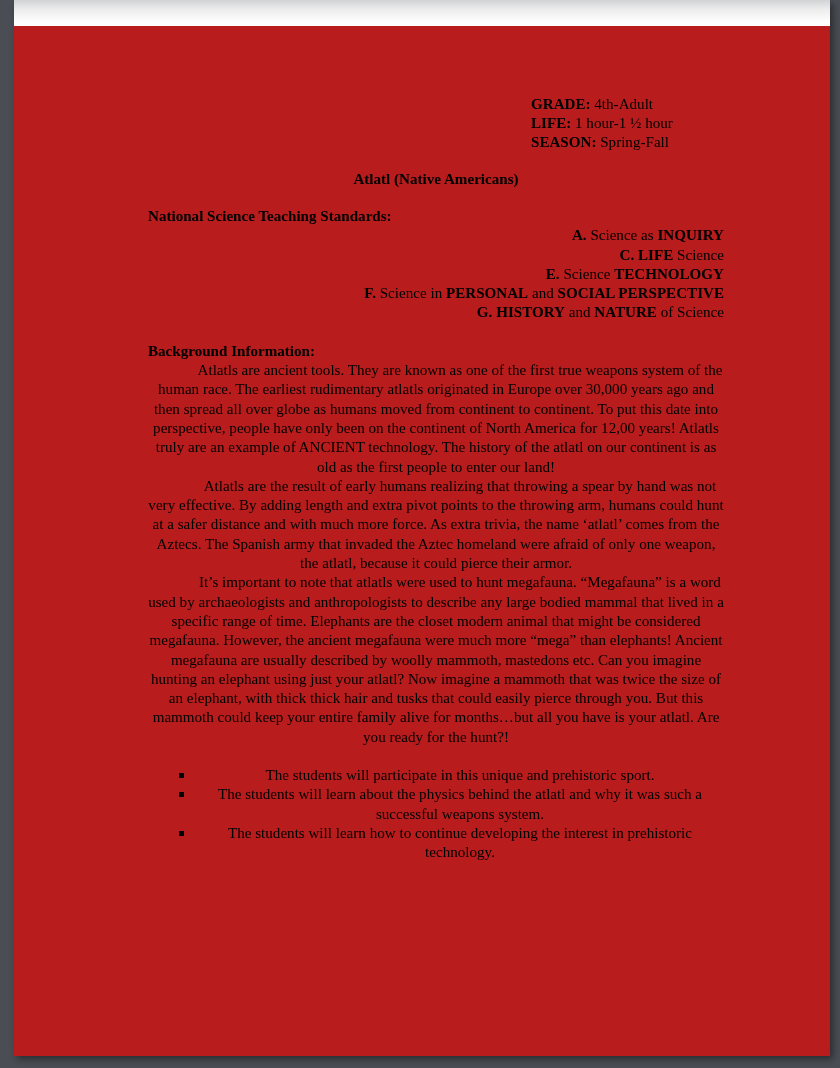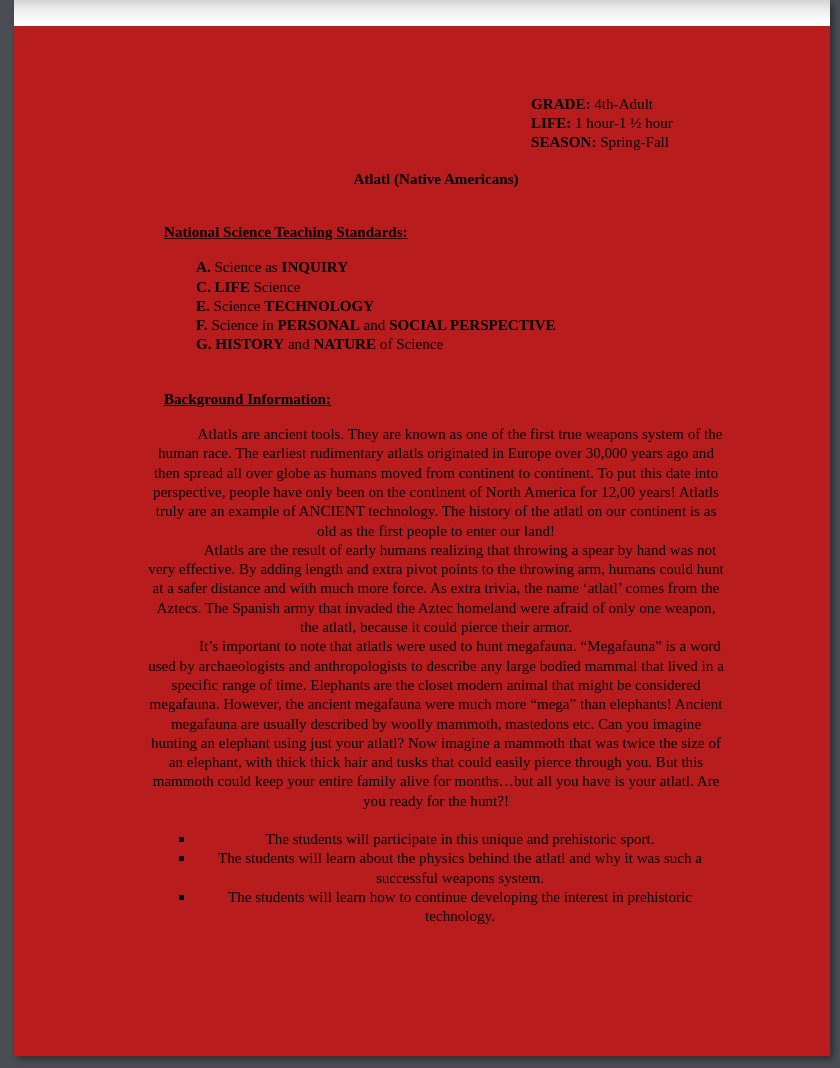--- a/index.html
+++ b/index.html
@@ -73,28 +73,28 @@
   
   .body-area {
     position: absolute;
     left: 134px;
     top: 207px;
     width: 576px;
   }
 
   .sec-head {
     font-weight: bold;
-    margin: 16px;
+    margin: 0;
     line-height: 19.3px;
-    text-decoration: underline;
   }
   .std-list {
     margin: 0;
     padding: 0;
     list-style: none;
+    text-align: right;
   }
   .std-item {
     margin: 0;
     padding-left: 48px;
     line-height: 19.3px;
   }
   .std-item b { font-weight: bold; }
 
   .gap { height: 19px; }
 

